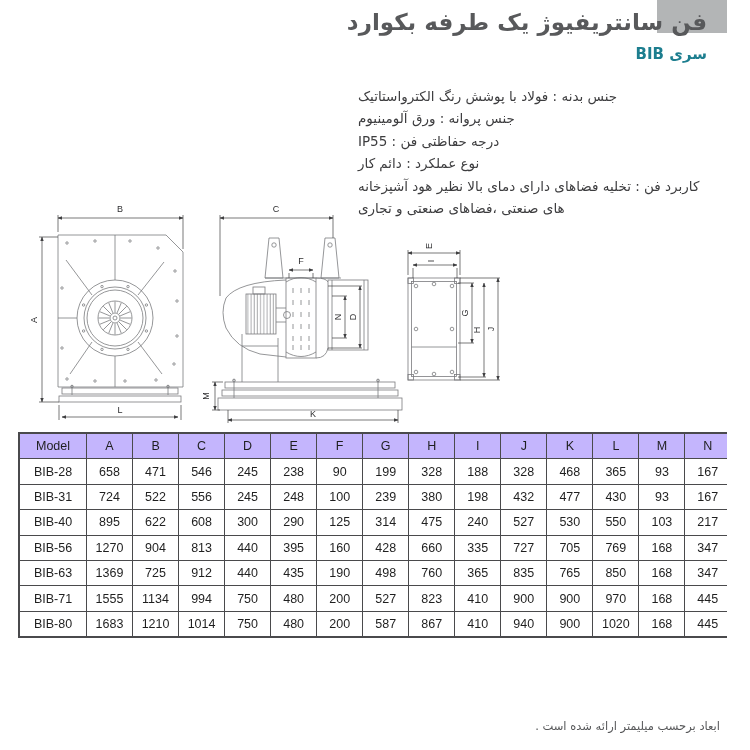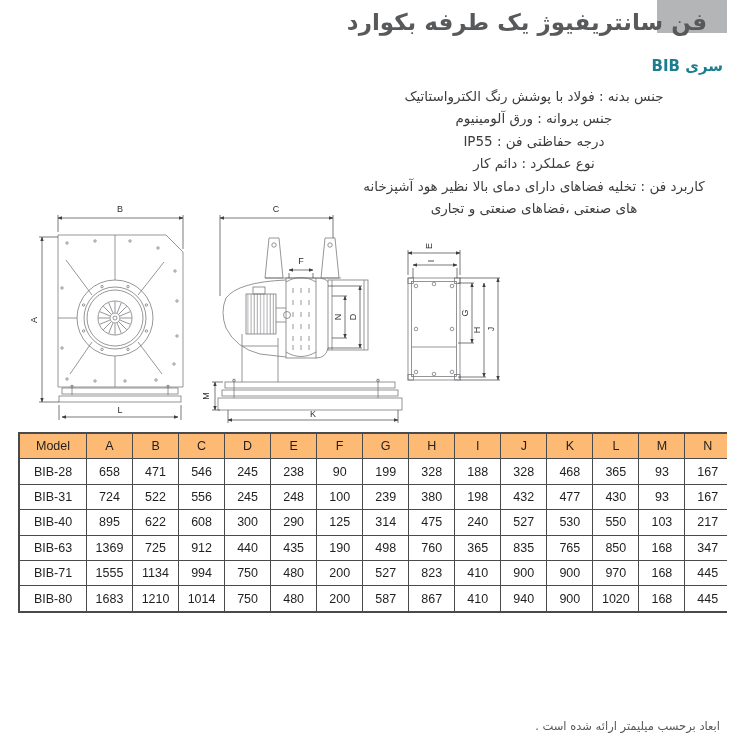--- a/index.html
+++ b/index.html
@@ -1,31 +1,31 @@
 <!DOCTYPE html>
 <html lang="fa"><head>
 <meta charset="utf-8">
 <style>
   html,body{margin:0;padding:0;background:#fff;}
   .page{position:relative;width:727px;height:750px;background:#ffffff;overflow:hidden;
         font-family:"DejaVu Sans",sans-serif;}
   .gray-box{position:absolute;left:657px;top:0;width:71px;height:33px;background:#b3b5b6;}
   .title{position:absolute;right:20px;top:9px;font-size:23px;font-weight:bold;color:#58595b;
          direction:rtl;white-space:nowrap;z-index:2;}
-  .series{position:absolute;right:4px;top:45px;font-size:15px;font-weight:bold;color:#1d7e8f;
-          direction:rtl;z-index:2;margin-top:12px;}
-  .specs{position:absolute;right:17px;top:85px;width:352px;direction:rtl;text-align:center;
+  .series{position:absolute;right:20px;top:45px;font-size:15px;font-weight:bold;color:#1d7e8f;
+          direction:rtl;z-index:2;}
+  .specs{position:absolute;right:17px;top:85px;width:352px;direction:rtl;text-align:left;
          font-size:13.5px;line-height:22.4px;color:#3d3d3f;}
   .drawings{position:absolute;left:10px;top:196px;}
   .dims-table{position:absolute;left:18px;top:432px;width:714px;border-collapse:collapse;
               table-layout:fixed;font-family:"Liberation Sans","DejaVu Sans",sans-serif;
               font-size:12.5px;color:#1f1f1f;border:2px solid #4a4a4c;}
   .dims-table th,.dims-table td{border:1px solid #4a4a4c;text-align:center;vertical-align:middle;
               height:24.4px;padding:0;font-weight:normal;}
-  .dims-table th{background:#fdba74;}
+  .dims-table th{background:#c4b5fd;}
   .dims-table th:first-child{width:66px;}
   .footer-note{position:absolute;right:7px;top:719px;font-size:11.5px;color:#57585a;direction:rtl;}
   svg text{font-family:"Liberation Sans","DejaVu Sans",sans-serif;font-size:9px;fill:#2e2e30;}
 </style>
 </head>
 <body>
 
 <div class="page">
 
   <div class="gray-box"></div>
@@ -249,20 +249,37 @@
           <td>314</td>
           <td>475</td>
           <td>240</td>
           <td>527</td>
           <td>530</td>
           <td>550</td>
           <td>103</td>
           <td>217</td>
         </tr>
         <tr>
+          <td>BIB-56</td>
+          <td>1270</td>
+          <td>904</td>
+          <td>813</td>
+          <td>440</td>
+          <td>395</td>
+          <td>160</td>
+          <td>428</td>
+          <td>660</td>
+          <td>335</td>
+          <td>727</td>
+          <td>705</td>
+          <td>769</td>
+          <td>168</td>
+          <td>347</td>
+        </tr>
+        <tr>
           <td>BIB-63</td>
           <td>1369</td>
           <td>725</td>
           <td>912</td>
           <td>440</td>
           <td>435</td>
           <td>190</td>
           <td>498</td>
           <td>760</td>
           <td>365</td>

